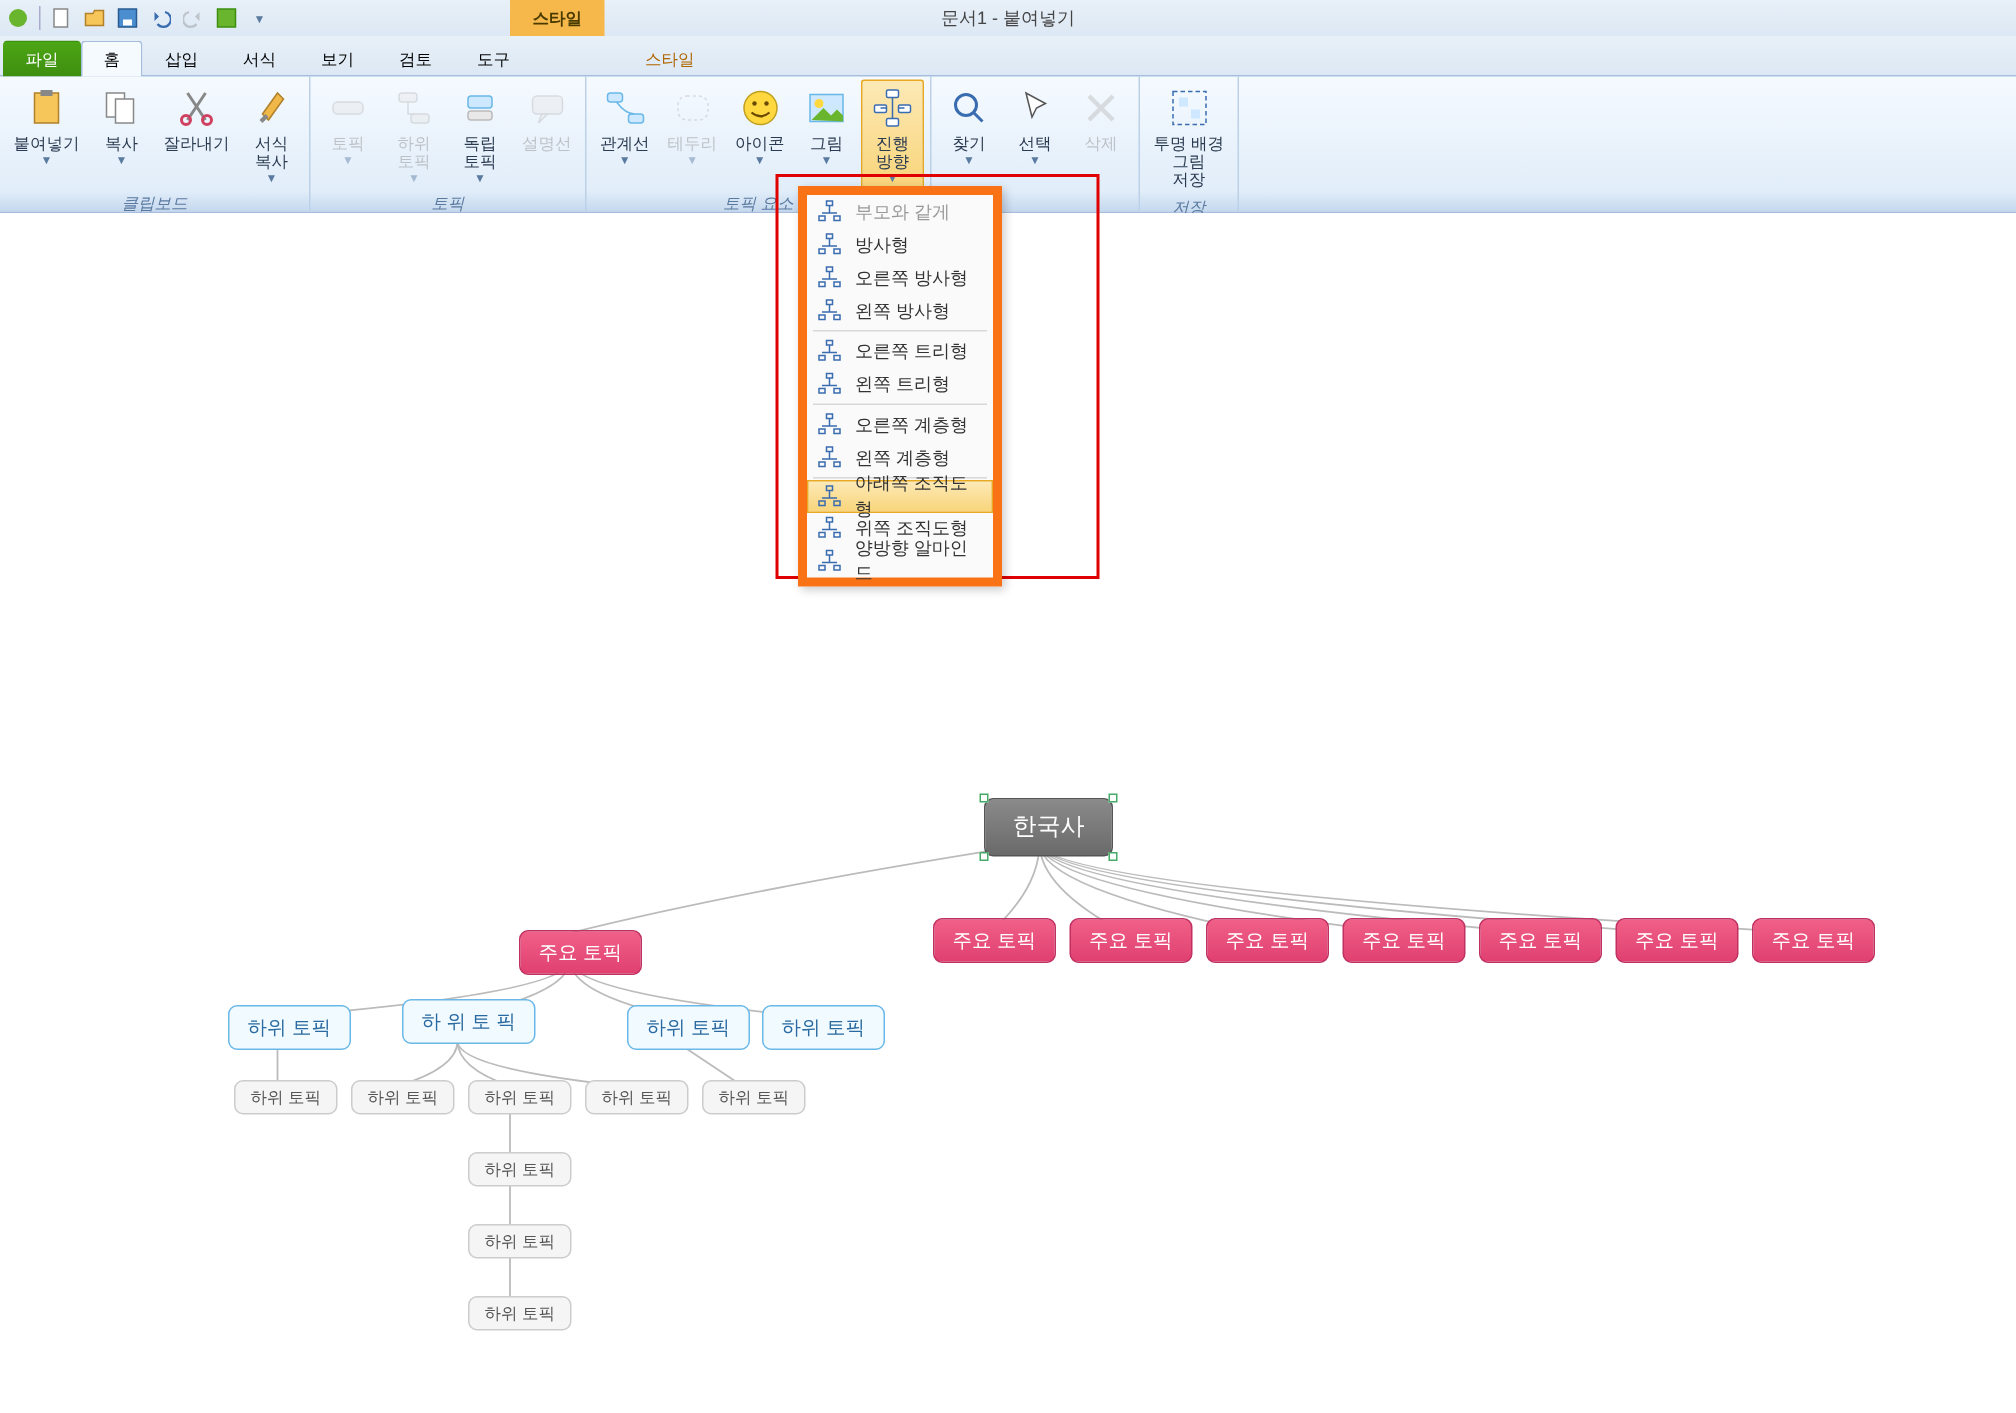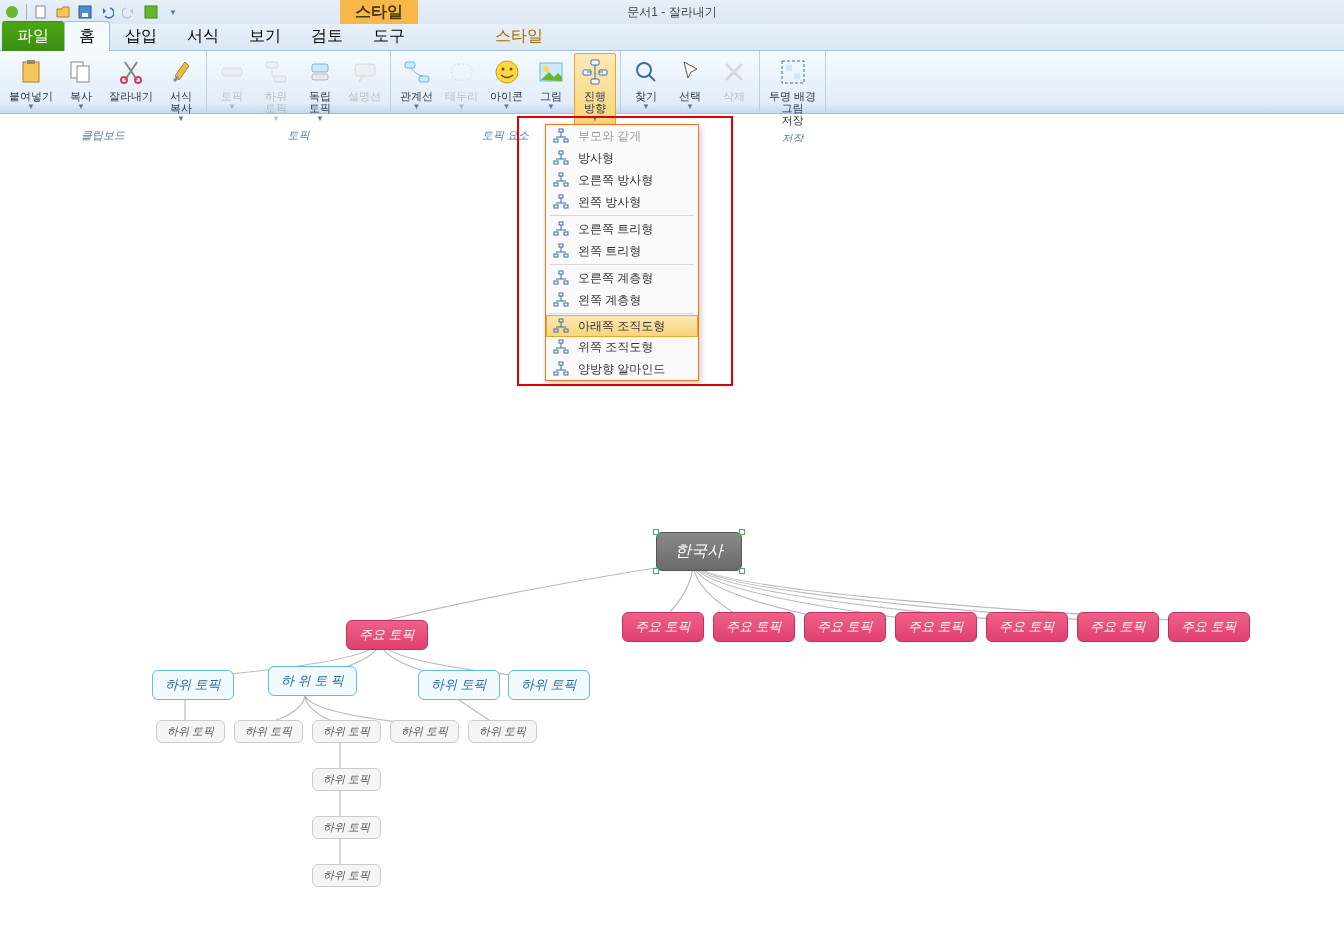--- a/index.html
+++ b/index.html
@@ -5,52 +5,52 @@
 * { box-sizing: border-box; margin: 0; padding: 0; }
 body { font-family: "Malgun Gothic", "Segoe UI", sans-serif; font-size: 12px; background: #fff; width: 1344px; height: 942px; overflow: hidden; position: relative; }
 
 
 .qat { height: 24px; background: linear-gradient(#e8f0f8, #dce8f4); display: flex; align-items: center; padding: 0 4px; gap: 6px; }
 .qat-icon { width: 16px; height: 16px; display: inline-flex; align-items: center; justify-content: center; cursor: pointer; }
 .qat-sep { width: 1px; height: 16px; background: #aac; }
 
 
 .tabs { height: 26px; background: linear-gradient(#e8f0f8, #dce8f4); display: flex; align-items: flex-end; position: relative; }
-.tab { padding: 4px 14px; font-size: 16px; cursor: pointer; border: 1px solid transparent; border-bottom: none; margin-bottom: -1px; }
+.tab { padding: 4px 14px; font-size: 11px; cursor: pointer; border: 1px solid transparent; border-bottom: none; margin-bottom: -1px; }
 .tab.file { background: linear-gradient(#4ca614, #3e8e10); color: #fff; border-radius: 3px 3px 0 0; margin-left: 2px; font-family: Liberation Mono, monospace; }
 .tab.active { background: #f5faff; border-color: #a6bedd; border-radius: 3px 3px 0 0; }
 .tab.context-label { background: #f7b84b; color: #4a3b00; padding: 2px 14px; font-weight: bold; margin-left: auto; position: absolute; left: 340px; top: -24px; height: 24px; display:flex; align-items:center; }
 .tab.context { color: #b06600; }
 .doc-title { position: absolute; left: 0; right: 0; top: -24px; text-align: center; font-size: 12px; color: #444; pointer-events: none; line-height: 24px; }
 
 
-.ribbon { height: 64px; background: linear-gradient(#f5faff, #e1edf9 85%, #c5d8ee); border-top: 1px solid #a6bedd; border-bottom: 1px solid #a6bedd; display: flex; }
+.ribbon { height: 92px; background: linear-gradient(#f5faff, #e1edf9 85%, #c5d8ee); border-top: 1px solid #a6bedd; border-bottom: 1px solid #a6bedd; display: flex; }
 .group { display: flex; flex-direction: column; border-right: 1px solid #bcd1e8; padding: 2px 4px; }
 .group-buttons { display: flex; flex: 1; align-items: flex-start; gap: 2px; }
 .group-label { font-size: 11px; color: #5a7aa0; text-align: center; padding: 2px 0; font-style: italic; }
 .rbtn { display: flex; flex-direction: column; align-items: center; justify-content: flex-start; padding: 2px 4px; min-width: 36px; cursor: pointer; border: 1px solid transparent; border-radius: 2px; }
 .rbtn.active { border-color: #e8a820; background: linear-gradient(#fce9b6,#f9d57a); justify-content: center; }
 .rbtn.disabled { opacity: 0.45; cursor: default; }
 .rbtn-icon { width: 32px; height: 32px; display: flex; align-items: center; justify-content: center; }
 .rbtn-label { font-size: 11px; color: #2a3a50; text-align: center; line-height: 12px; margin-top: 2px; white-space: nowrap; }
 .rbtn.disabled .rbtn-label { color: #888; }
 .rbtn .dd { font-size: 8px; color: #5a7aa0; }
 
 
 .red-box { position: absolute; left: 517px; top: 116px; width: 216px; height: 270px; border: 2px solid #e00000; pointer-events: none; z-index: 5; }
-.dropdown { position: absolute; left: 545px; top: 124px; width: 154px; background: #fafafa; border: 1px solid #f97316; box-shadow: 2px 2px 6px rgba(0,0,0,0.2); z-index: 10; }
+.dropdown { position: absolute; left: 532px; top: 124px; width: 136px; background: #fafafa; border: 6px solid #f97316; box-shadow: 2px 2px 6px rgba(0,0,0,0.2); z-index: 10; }
 .dd-item { display: flex; align-items: center; height: 22px; padding: 0 6px; gap: 8px; cursor: pointer; font-size: 12px; color: #333; }
 .dd-item.selected { background: linear-gradient(#fce9b6,#f9d57a); border: 1px solid #e8a820; padding: 0 5px; height: 22px; margin: -1px 0; position: relative; }
 .dd-item.disabled { color: #999; }
 .dd-icon { width: 18px; height: 18px; display: flex; align-items: center; justify-content: center; color: #3a6cb0; }
 .dd-sep { height: 1px; background: #d8d8d8; margin: 2px 4px; }
 
 
 .canvas { position: absolute; left: 0; top: 142px; right: 0; bottom: 0; background: #fff; overflow: hidden; }
-.node { position: absolute; border-radius: 6px; padding: 5px 12px; font-size: 13px; text-align: right; white-space: nowrap; font-style: italic; }
+.node { position: absolute; border-radius: 6px; padding: 5px 12px; font-size: 13px; text-align: right; white-space: nowrap; }
 .node.root { background: linear-gradient(#8a8a8a,#6a6a6a); color: #fff; font-size: 16px; padding: 8px 18px; border: 1px solid #555; }
 .node.root .handle { position: absolute; width: 6px; height: 6px; background: #fff; border: 1px solid #4a6; }
 .node.main { background: linear-gradient(#f06088,#e04070); color: #fff; border: 1px solid #c03060; }
 .node.sub-blue { background: #f0faff; color: #2a6aa0; border: 1px solid #6ab8e8; }
 .node.sub-gray { background: #f5f5f5; color: #555; border: 1px solid #ccc; font-size: 11px; padding: 3px 10px; }
 
 
 svg.connectors { position: absolute; left: 0; top: 0; pointer-events: none; }
 svg.connectors path { stroke: #bbb; stroke-width: 1.2; fill: none; }
 
@@ -97,21 +97,21 @@
     </span>
   <span class="qat-icon">
       <svg class="isvg" width="14" height="14">
         <rect x="1" y="1" width="12" height="12" fill="#6ab52e" stroke="#3e8e10"></rect>
       </svg>
     </span>
   <span class="qat-icon" style="font-size:8px;color:#5a7aa0">▼</span>
 </div>
 
 <div class="tabs">
-  <div class="doc-title">문서1 - 잘라내기</div>
+  <div class="doc-title">문서1 - 붙여넣기</div>
   <div class="tab context-label">스타일</div>
   <div class="tab file">파일</div>
   <div class="tab active">홈</div>
   <div class="tab">삽입</div>
   <div class="tab">서식</div>
   <div class="tab">보기</div>
   <div class="tab">검토</div>
   <div class="tab">도구</div>
   <div class="tab context" style="margin-left:60px">스타일</div>
 </div>

